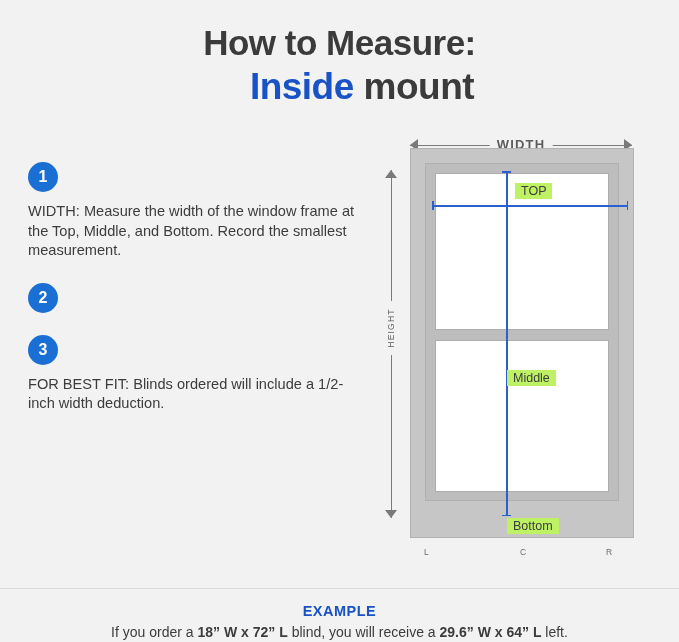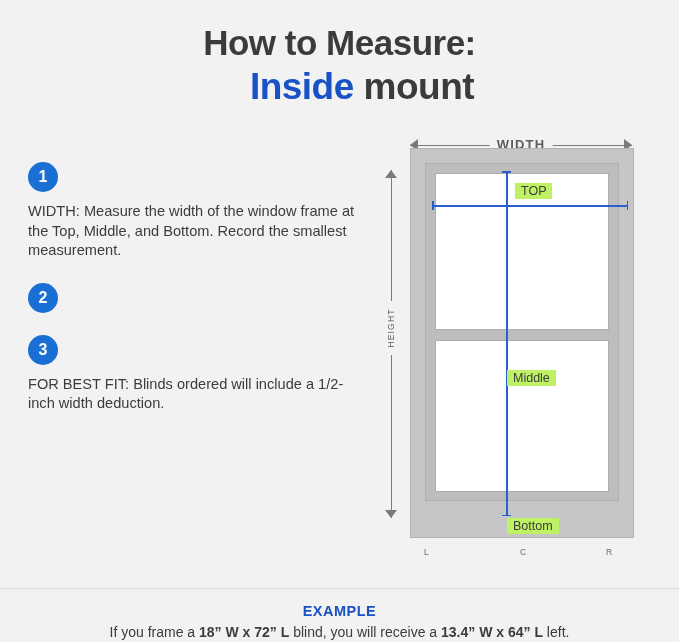--- a/index.html
+++ b/index.html
@@ -381,17 +381,17 @@
     <div class="axis-label axis-c">C</div>
     <div class="axis-label axis-r">R</div>
 
   </div>
 
   <div class="divider"></div>
 
   <div class="example">
     <div class="example-title">EXAMPLE</div>
     <div class="example-text">
-      <span>If you frame a </span><b>18” W x 72” L</b><span> blind, you will receive a </span><b>13.4” W x 64” L</b><span> left.</span>
+      <span>If you order a </span><b>18” W x 72” L</b><span> blind, you will receive a </span><b>29.6” W x 64” L</b><span> left.</span>
     </div>
   </div>
 
 </div>
 
 </body></html>

